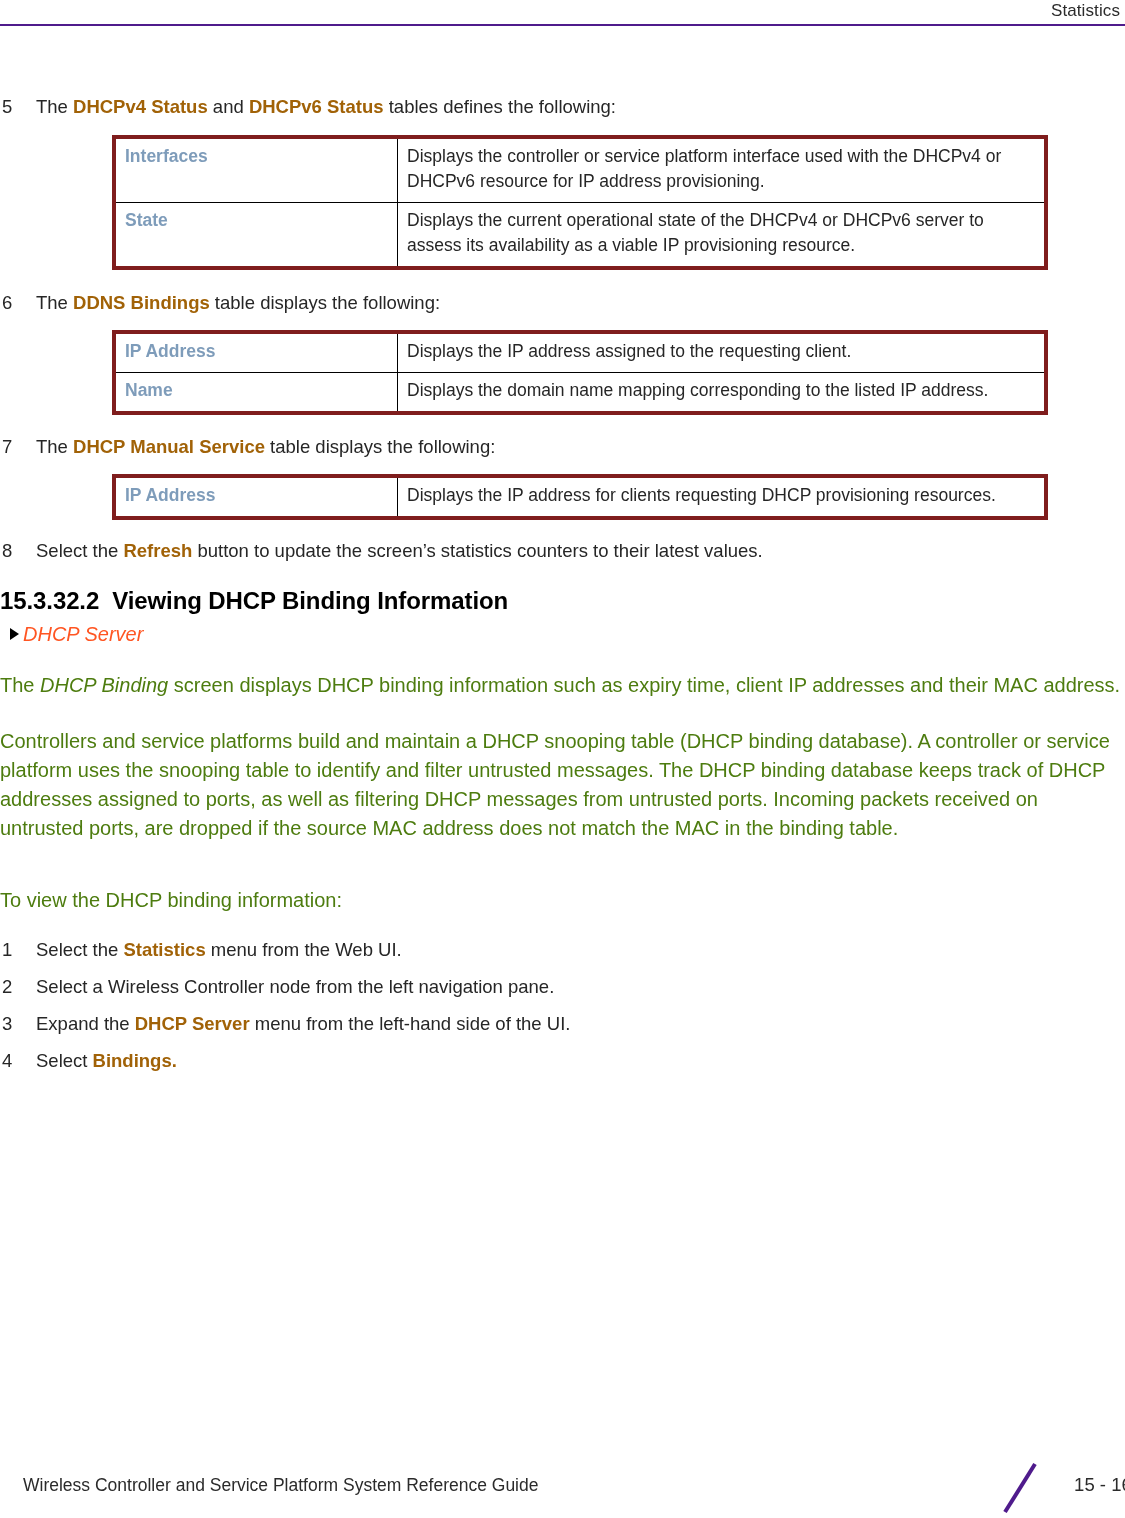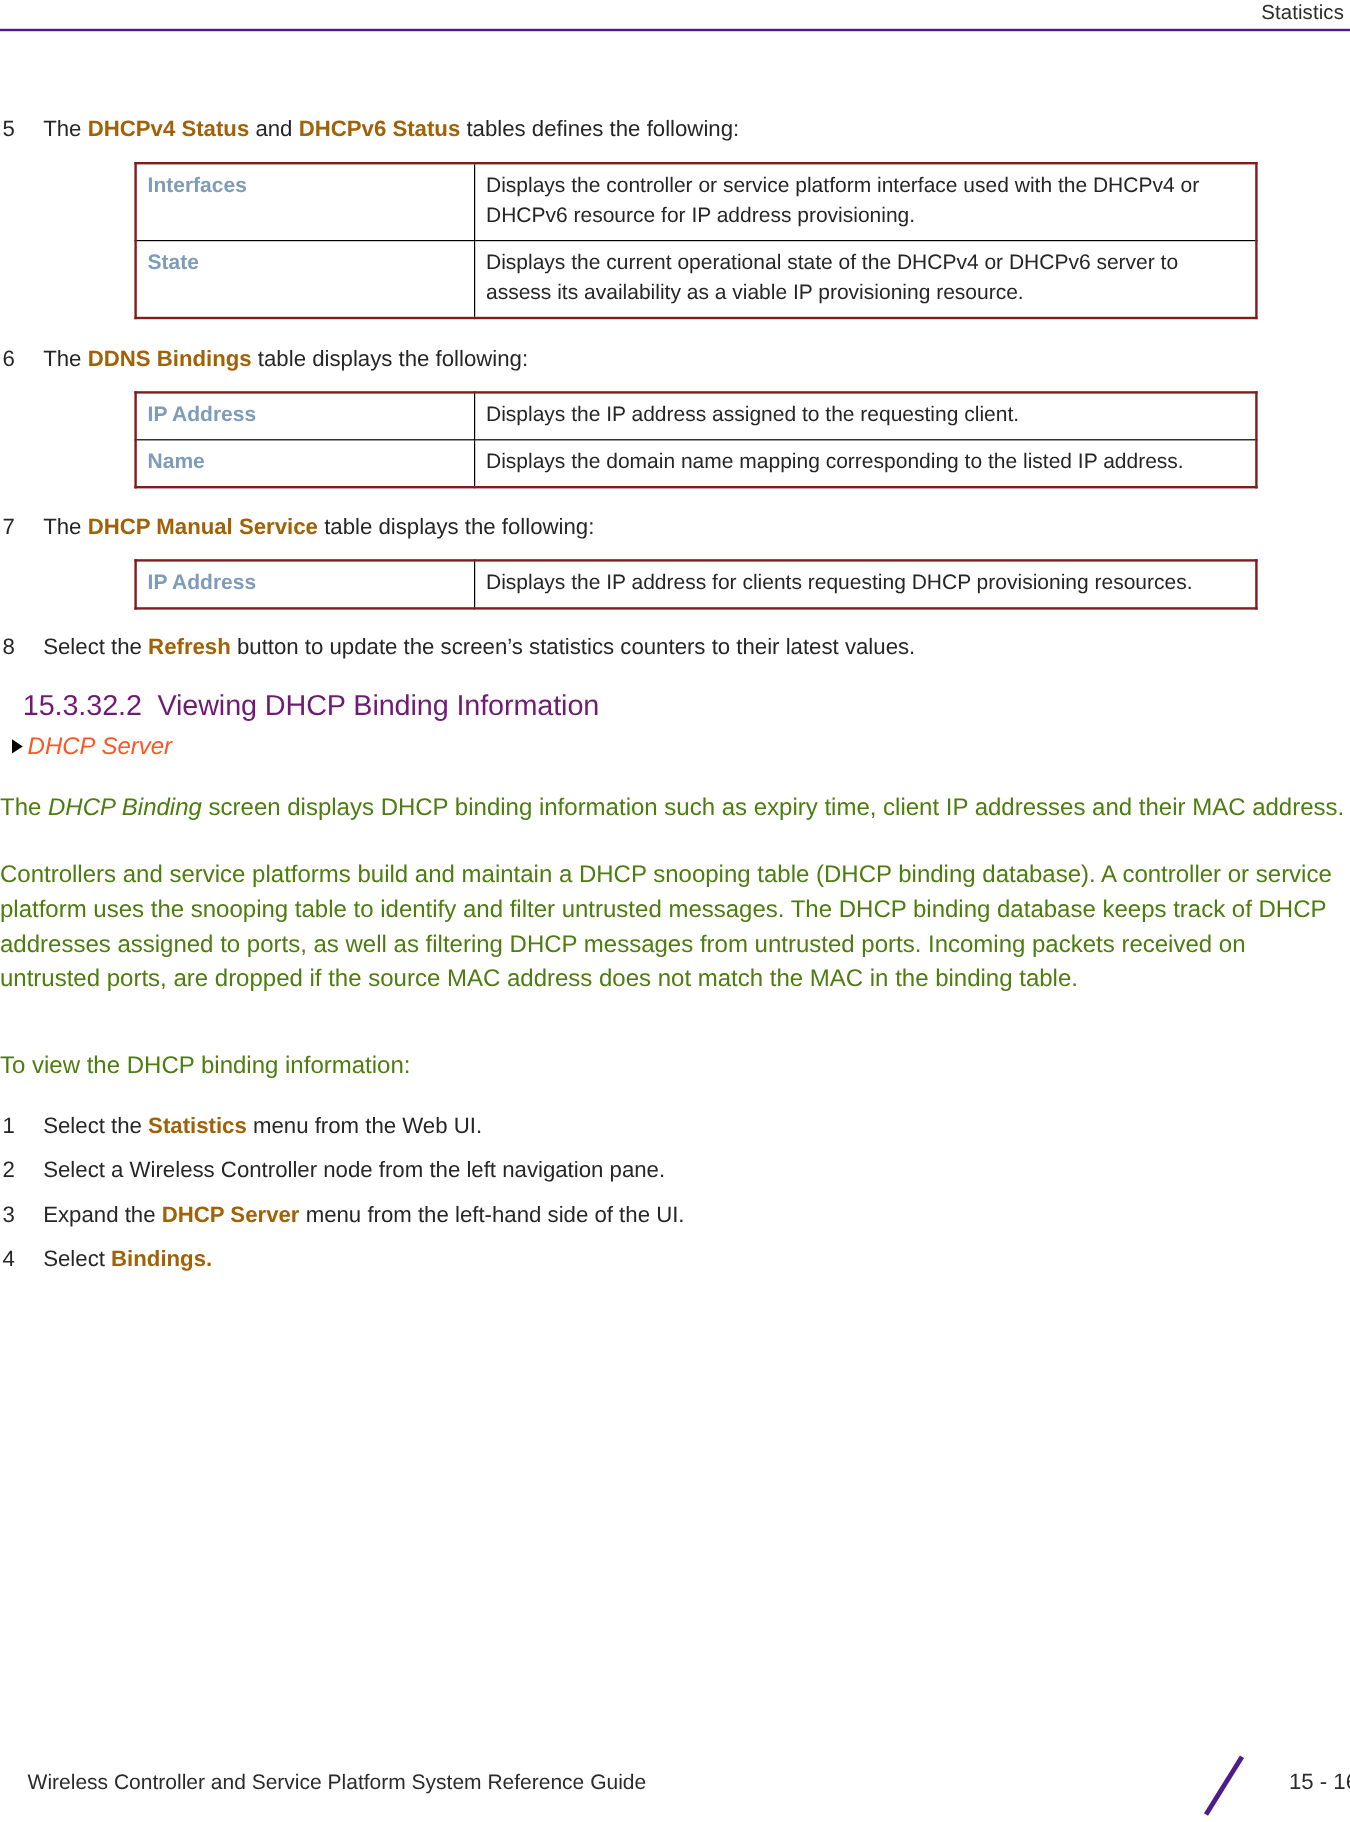--- a/index.html
+++ b/index.html
@@ -75,44 +75,43 @@
     color: #a16207;
     font-weight: bold;
   }
 
   
   .def-table {
     border-collapse: collapse;
     margin-left: 112px;
     width: 936px;
     table-layout: fixed;
-    border: 2px solid #7f1d1d;
+    border: 4px solid #7f1d1d;
   }
   .def-table td {
     border: 1px solid #000000;
     padding: 5px 9px 8px 9px;
     font-size: 17.5px;
     line-height: 25px;
     vertical-align: top;
     color: #262626;
   }
   .def-table td.term {
     width: 263px;
     color: #7e9cba;
     font-weight: bold;
   }
 
   
   .sec-heading {
     font-size: 24px;
-    font-weight: normal;
-    color: #701a75;
+    font-weight: bold;
+    color: #000000;
     letter-spacing: -.1px;
     line-height: 30px;
-    padding-left: 19px;
   }
   .sec-heading .sec-num {
     margin-right: 13px;
   }
 
   
   .breadcrumb {
     display: flex;
     align-items: center;
     font-size: 20px;

